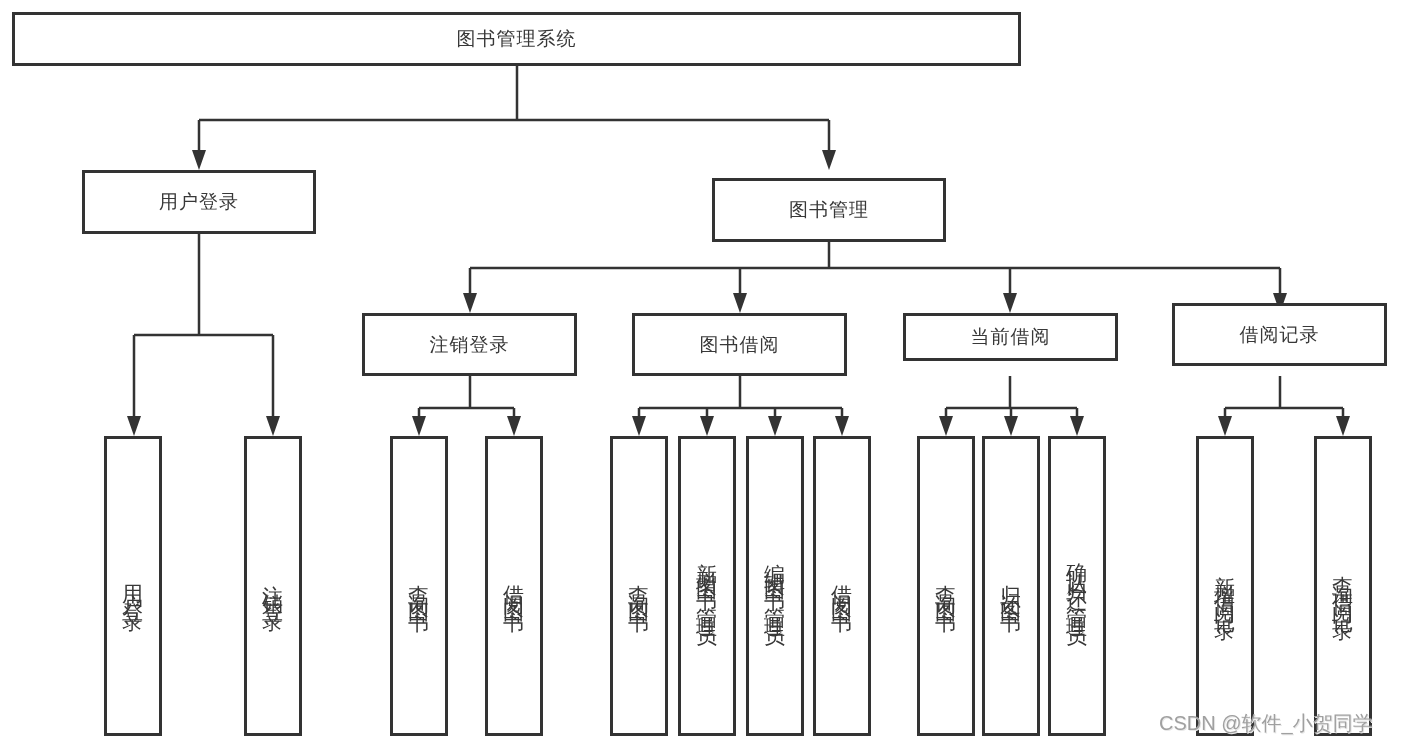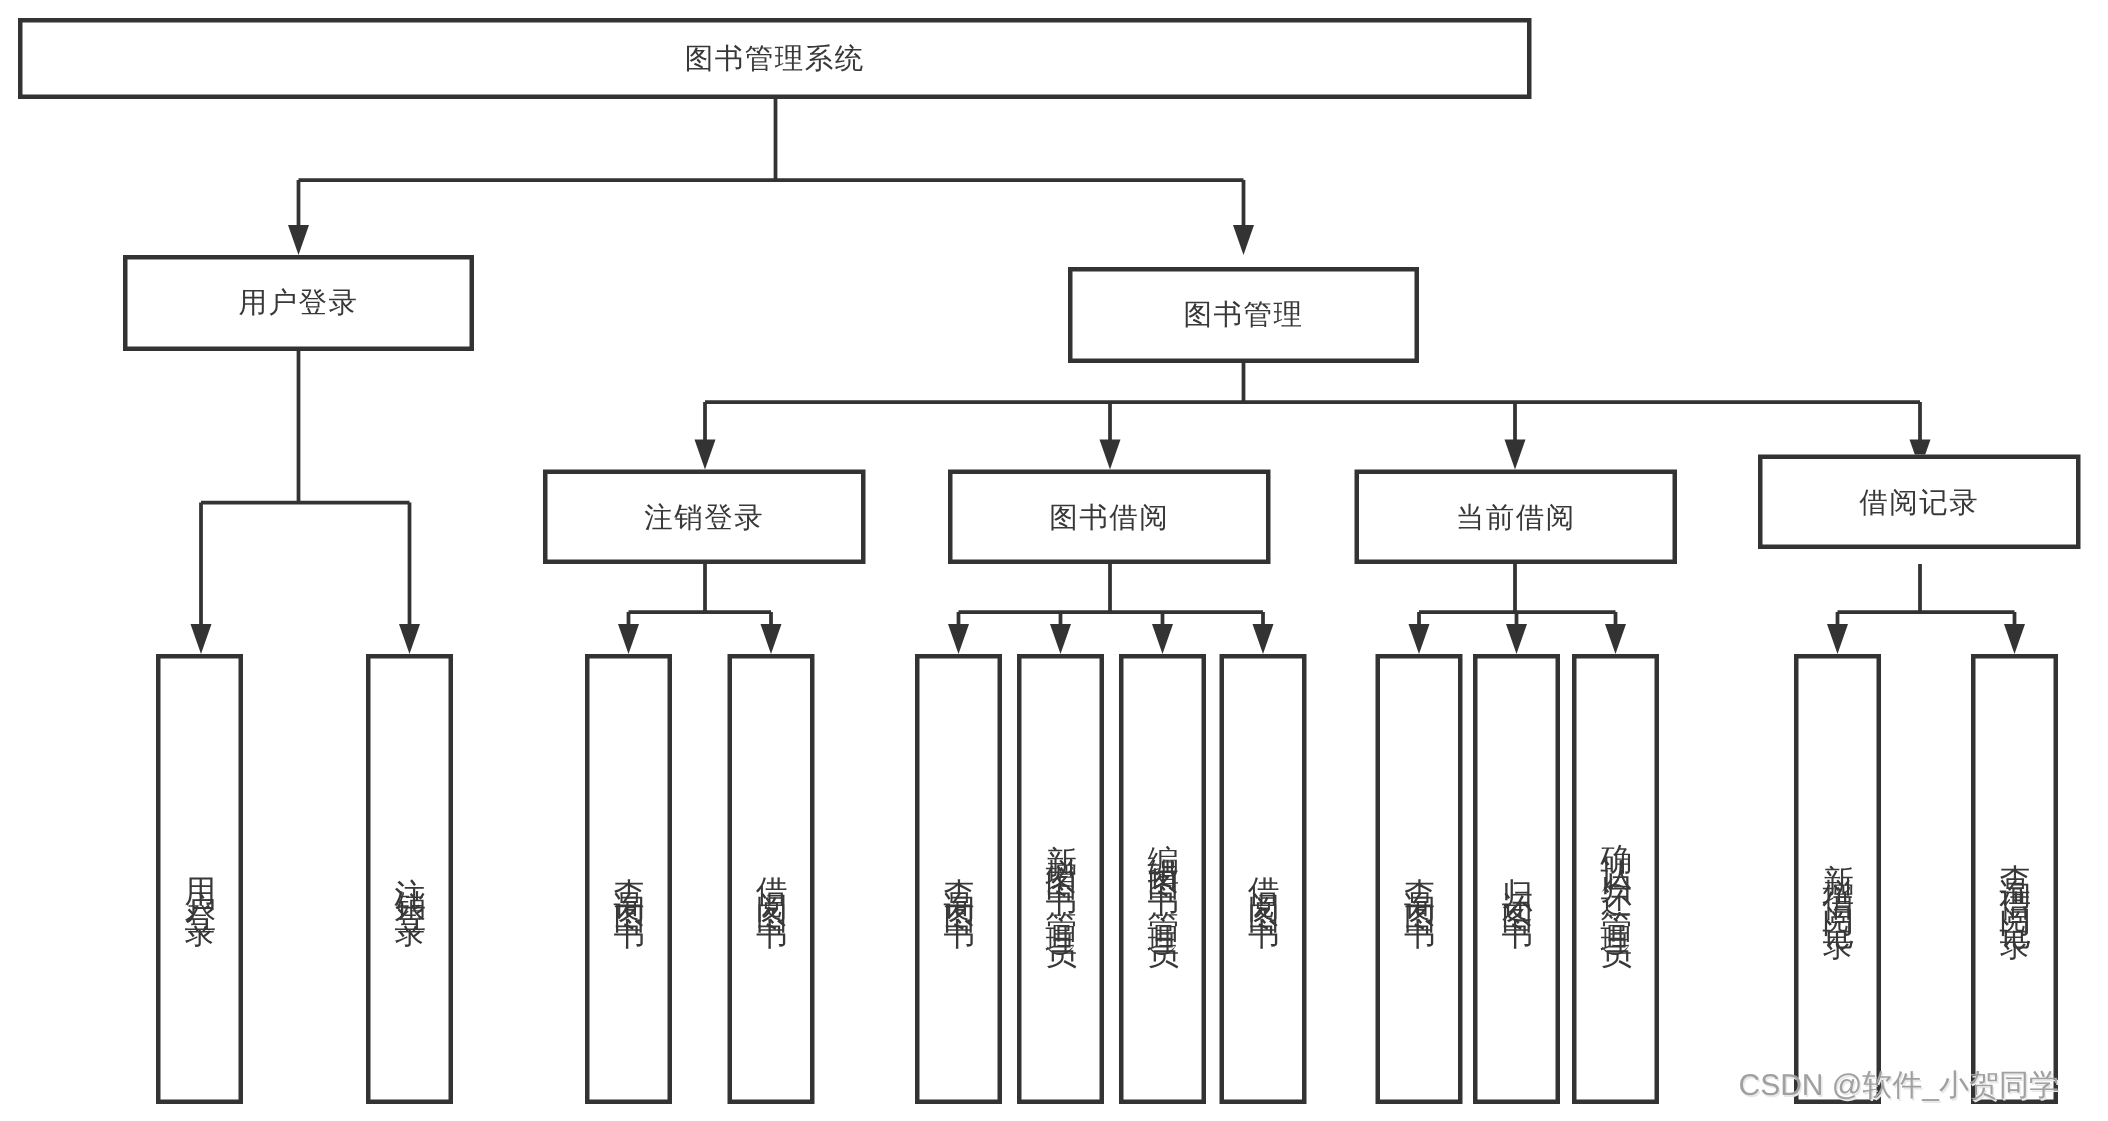--- a/index.html
+++ b/index.html
@@ -99,21 +99,21 @@
   <div class="node" style="left:712px;top:178px;width:234px;height:64px">
     <span class="lbl">图书管理</span>
   </div>
 
   <div class="node" style="left:362px;top:313px;width:215px;height:63px">
     <span class="lbl">注销登录</span>
   </div>
   <div class="node" style="left:632px;top:313px;width:215px;height:63px">
     <span class="lbl">图书借阅</span>
   </div>
-  <div class="node" style="left:903px;top:313px;width:215px;height:63px">
+  <div class="node" style="left:903px;top:313px;width:215px;height:48px">
     <span class="lbl">当前借阅</span>
   </div>
   <div class="node" style="left:1172px;top:303px;width:215px;height:63px">
     <span class="lbl">借阅记录</span>
   </div>
 
   <div class="node" style="left:104px;top:436px;width:58px;height:300px">
     <span class="vlbl">用户登录</span>
   </div>
   <div class="node" style="left:244px;top:436px;width:58px;height:300px">

